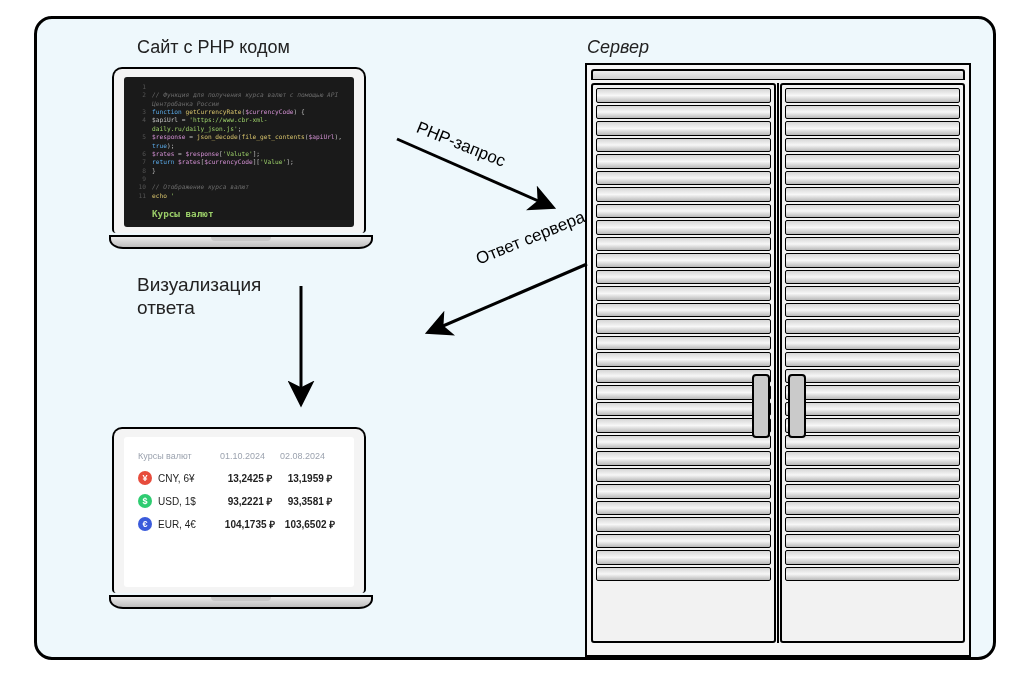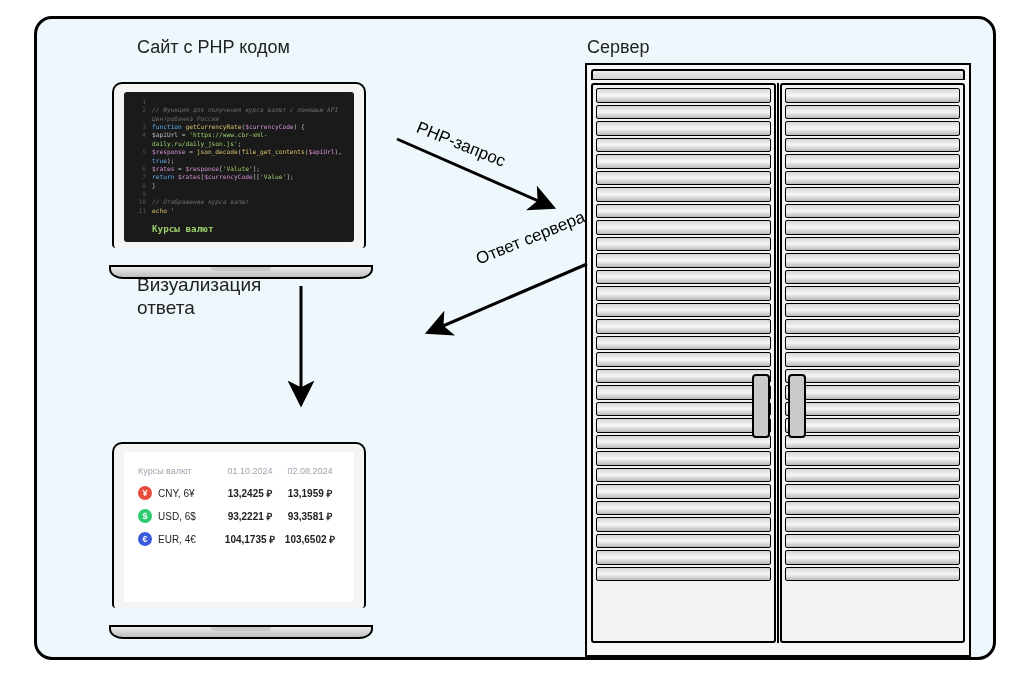--- a/index.html
+++ b/index.html
@@ -4,21 +4,21 @@
 <style>
   html,body{margin:0;padding:0;width:1024px;height:683px;font-family:Arial,Helvetica,sans-serif;color:#000;}
   .canvas{position:relative;width:1024px;height:683px;background:#fff;}
   .panel{position:absolute;left:34px;top:16px;width:956px;height:638px;
          background:#eef8fc;border:3px solid #000;border-radius:18px;}
   .label{position:absolute;font-size:18px;color:#222;}
   .label.small{font-size:19px;line-height:1.2;}
 
   
   .laptop{position:absolute;width:260px;}
-  .lid{position:relative;width:230px;margin:17px auto;border:2px solid #000;border-bottom:none;
+  .lid{position:relative;width:230px;margin:2px auto;border:2px solid #000;border-bottom:none;
        border-radius:10px 10px 4px 4px;background:#f4f4f4;padding:8px 10px 6px;}
   .screen{width:100%;border-radius:3px;}
   .base{width:260px;height:10px;background:linear-gradient(#e9e9e9,#bfbfbf);
         border:2px solid #000;border-radius:0 0 14px 14px / 0 0 10px 10px;position:relative;}
   .base::before{content:"";position:absolute;left:50%;top:0;transform:translateX(-50%);
                 width:60px;height:4px;background:#c8c8c8;border-radius:0 0 6px 6px;}
 
   
   .screen.code{background:#1a1a1a;height:150px;padding:6px 8px;box-sizing:border-box;overflow:hidden;
                font-family:Menlo,Consolas,monospace;font-size:6.2px;line-height:1.35;color:#bfbfbf;}
@@ -27,21 +27,21 @@
   .screen.code .kw{color:#5aa9e6;}
   .screen.code .str{color:#9acd68;}
   .screen.code .cm{color:#6a6a6a;font-style:italic;}
   .screen.code .fn{color:#d6c26b;}
   .screen.code .var{color:#d18fd1;}
 
   
   .screen.table{background:#fff;height:150px;padding:14px 14px 8px;box-sizing:border-box;}
   .rates-head{display:flex;font-size:9px;color:#9ca3af;margin-bottom:10px;}
   .rates-head .col-a{flex:1;}
-  .rates-head .col-b,.rates-head .col-c{width:60px;text-align:center;}
+  .rates-head .col-b,.rates-head .col-c{width:60px;text-align:left;}
   .rate-row{display:flex;align-items:center;font-size:10px;color:#222;margin:9px 0;font-weight:600;}
   .rate-row .sym{flex:1;display:flex;align-items:center;gap:6px;font-weight:400;}
   .rate-row .v{width:60px;text-align:center;}
   .badge{width:14px;height:14px;border-radius:50%;color:#fff;font-size:9px;line-height:14px;text-align:center;font-weight:700;}
   .badge.cny{background:#e74c3c;}
   .badge.usd{background:#2ecc71;}
   .badge.eur{background:#3b5bdb;}
 
   
   .server{position:absolute;border:2px solid #000;background:#f6f6f6;box-sizing:border-box;padding:4px;
@@ -64,21 +64,21 @@
   .arrow-label{position:absolute;font-size:17px;color:#000;transform-origin:left center;}
 </style>
 </head>
 <body>
 
 <div class="canvas">
   <div class="panel">
 
     <div class="label" style="left:100px;top:18px;">Сайт с PHP кодом</div>
 
-    <div class="label" style="left:550px;top:18px;">Сервер</div>
+    <div class="label" style="left:550px;top:18px;font-style:italic;">Сервер</div>
 
     <div class="label small" style="left:100px;top:255px;white-space:pre;">Визуализация
 ответа</div>
 
     <div class="laptop" style="left:72px;top:46px;">
       <div class="lid">
         <div class="screen code" id="code-screen">
             <div class="ln">
               <span class="no">1</span>
               <span class="kw"></span>
@@ -141,21 +141,21 @@
                 <span class="sym">
                   <span class="badge cny">¥</span>
                   <span>CNY, 6¥</span>
                 </span>
                 <span class="v">13,2425 ₽</span>
                 <span class="v">13,1959 ₽</span>
               </div>
               <div class="rate-row">
                 <span class="sym">
                   <span class="badge usd">$</span>
-                  <span>USD, 6$</span>
+                  <span>USD, 1$</span>
                 </span>
                 <span class="v">93,2221 ₽</span>
                 <span class="v">93,3581 ₽</span>
               </div>
               <div class="rate-row">
                 <span class="sym">
                   <span class="badge eur">€</span>
                   <span>EUR, 4€</span>
                 </span>
                 <span class="v">104,1735 ₽</span>

